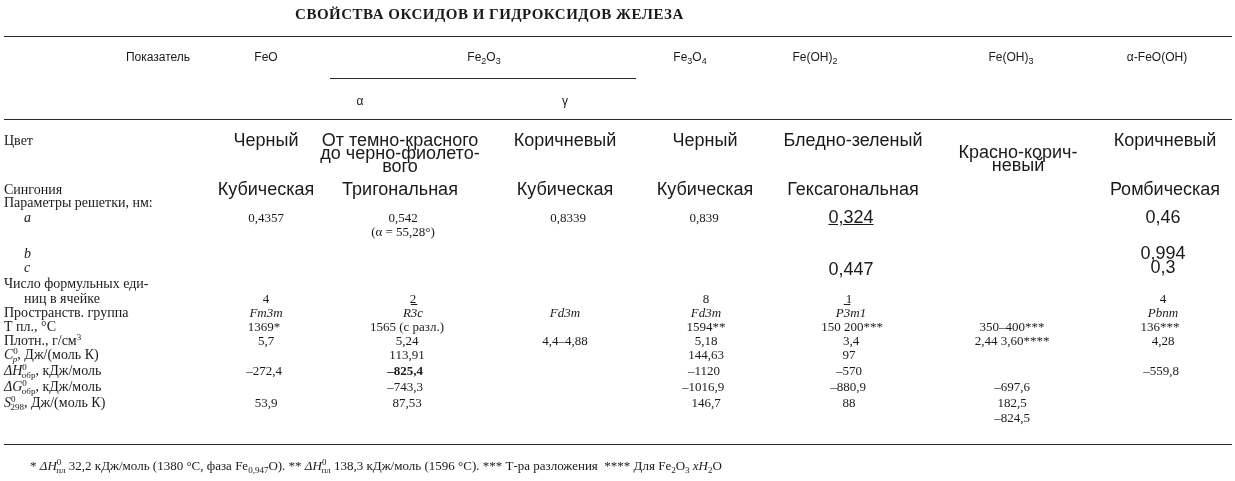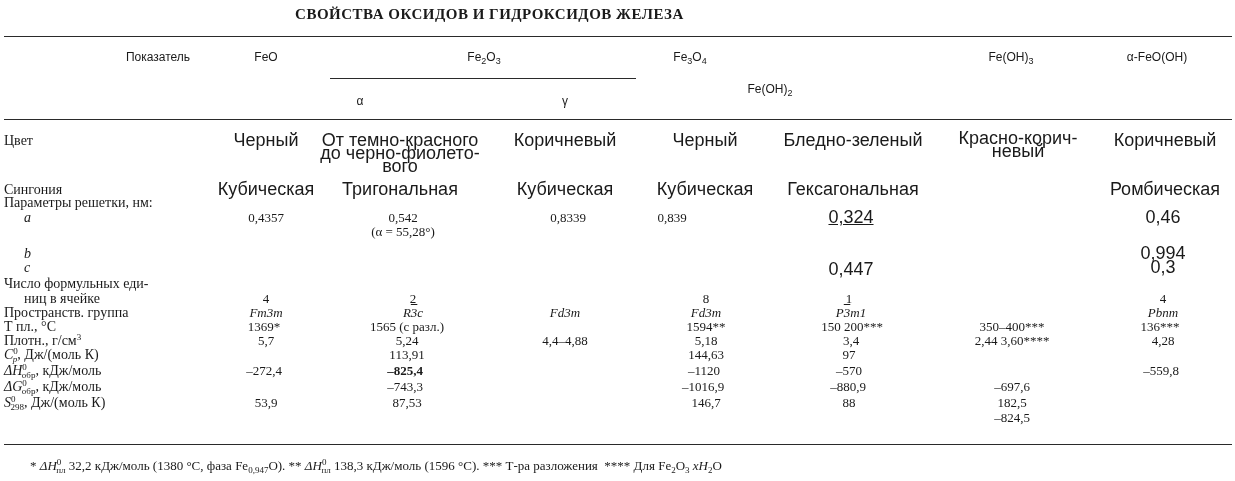--- a/index.html
+++ b/index.html
@@ -37,52 +37,52 @@
 <div class="hline" style="left:330px; width:306px; top:78px;"></div>
 <div class="hline" style="left:4px; width:1228px; top:119px;"></div>
 <div class="hline" style="left:4px; width:1228px; top:444px;"></div>
 
 <div class="cell hdr c" style="left:158px; top:51px;">Показатель</div>
 <div class="cell hdr c" style="left:266px; top:51px;">FeO</div>
 <div class="cell hdr c" style="left:484px; top:51px;"><span>Fe</span><sub>2</sub><span>O</span><sub>3</sub></div>
 <div class="cell hdr c" style="left:360px; top:95px;">α</div>
 <div class="cell hdr c" style="left:565px; top:95px;">γ</div>
 <div class="cell hdr c" style="left:690px; top:51px;"><span>Fe</span><sub>3</sub><span>O</span><sub>4</sub></div>
-<div class="cell hdr c" style="left:770px; top:51px;margin-top:32px;"><span>Fe(OH)</span><sub>2</sub></div>
+<div class="cell hdr c" style="left:815px; top:51px;"><span>Fe(OH)</span><sub>2</sub></div>
 <div class="cell hdr c" style="left:1011px; top:51px;"><span>Fe(OH)</span><sub>3</sub></div>
 <div class="cell hdr c" style="left:1157px; top:51px;">α-FeO(OH)</div>
 
 <div class="cell lbl" style="left:4px; top:134px;">Цвет</div>
 <div class="cell sans c" style="left:266px; top:134px;">Черный</div>
 <div class="cell sans c multiline" style="left:400px; top:134px;">От темно-красного
 до черно-фиолето-
 вого</div>
 <div class="cell sans c" style="left:565px; top:134px;">Коричневый</div>
 <div class="cell sans c" style="left:705px; top:134px;">Черный</div>
 <div class="cell sans c" style="left:853px; top:134px;">Бледно-зеленый</div>
-<div class="cell sans c multiline" style="left:1018px; top:132px;text-align:center;">Красно-корич-
+<div class="cell sans c multiline" style="left:1018px; top:146px;text-align:center;">Красно-корич-
 невый</div>
 <div class="cell sans c" style="left:1165px; top:134px;">Коричневый</div>
 
 <div class="cell lbl" style="left:4px; top:183px;">Сингония</div>
 <div class="cell sans c" style="left:266px; top:183px;">Кубическая</div>
 <div class="cell sans c" style="left:400px; top:183px;">Тригональная</div>
 <div class="cell sans c" style="left:565px; top:183px;">Кубическая</div>
 <div class="cell sans c" style="left:705px; top:183px;">Кубическая</div>
 <div class="cell sans c" style="left:853px; top:183px;">Гексагональная</div>
 <div class="cell sans c" style="left:1165px; top:183px;">Ромбическая</div>
 
 <div class="cell lbl" style="left:4px; top:196px;">Параметры решетки, нм:</div>
 
 <div class="cell lbl it" style="left:24px; top:211px;">a</div>
 <div class="cell c" style="left:266px; top:211px;">0,4357</div>
 <div class="cell c" style="left:403px; top:211px;">0,542</div>
 <div class="cell c" style="left:403px; top:225px;">(α = 55,28°)</div>
 <div class="cell c" style="left:568px; top:211px;">0,8339</div>
-<div class="cell c" style="left:672px; top:211px;">0,839</div>
+<div class="cell c" style="left:704px; top:211px;">0,839</div>
 <div class="cell sans c" style="left:851px; top:211px;text-decoration:underline;">0,324</div>
 <div class="cell sans c" style="left:1163px; top:211px;">0,46</div>
 
 <div class="cell lbl it" style="left:24px; top:247px;">b</div>
 <div class="cell sans c" style="left:1163px; top:247px;">0,994</div>
 
 <div class="cell lbl it" style="left:24px; top:261px;">c</div>
 <div class="cell sans c" style="left:851px; top:263px;">0,447</div>
 <div class="cell sans c" style="left:1163px; top:261px;">0,3</div>
 

